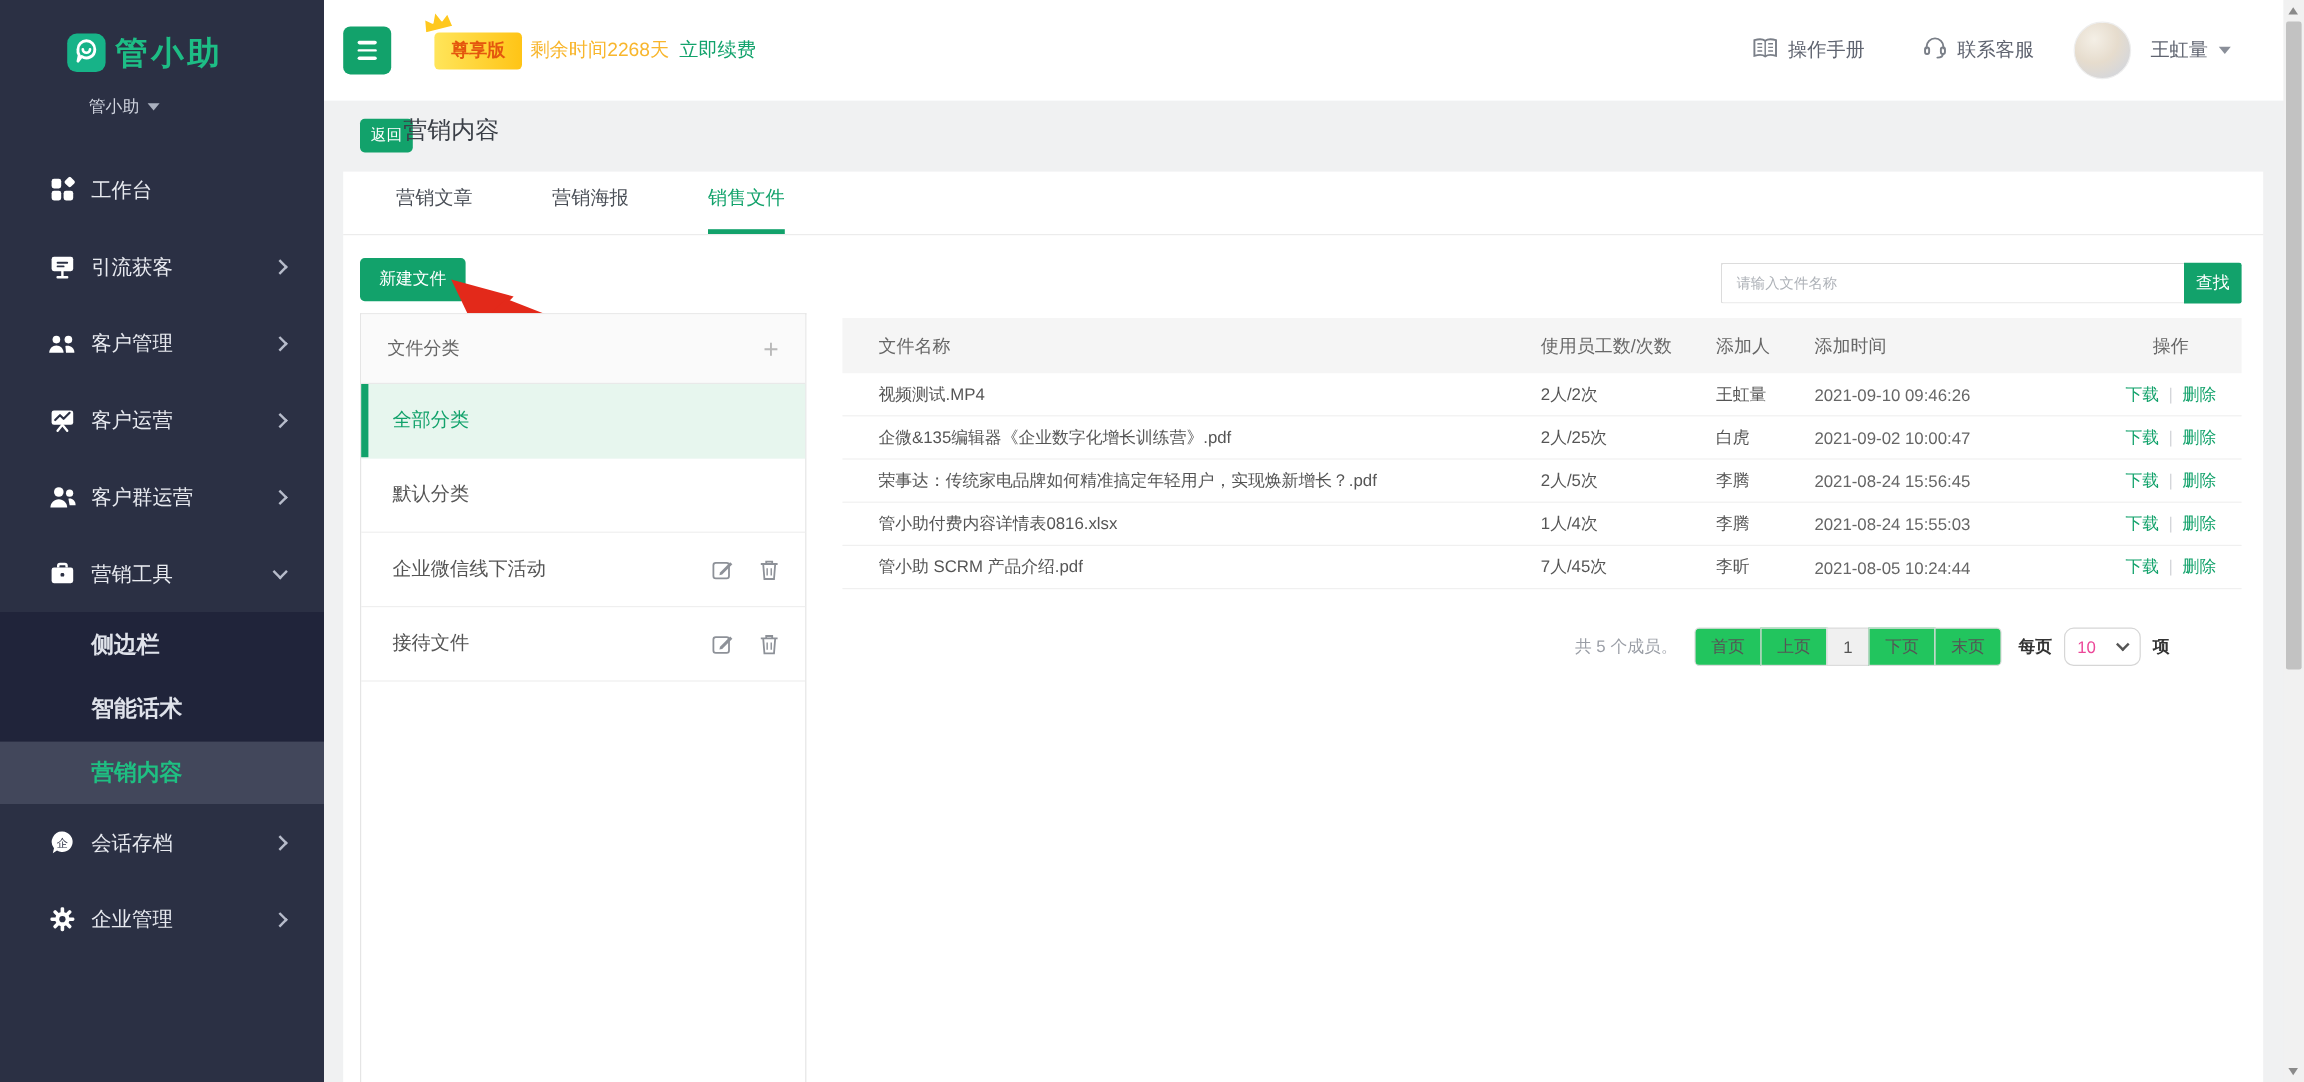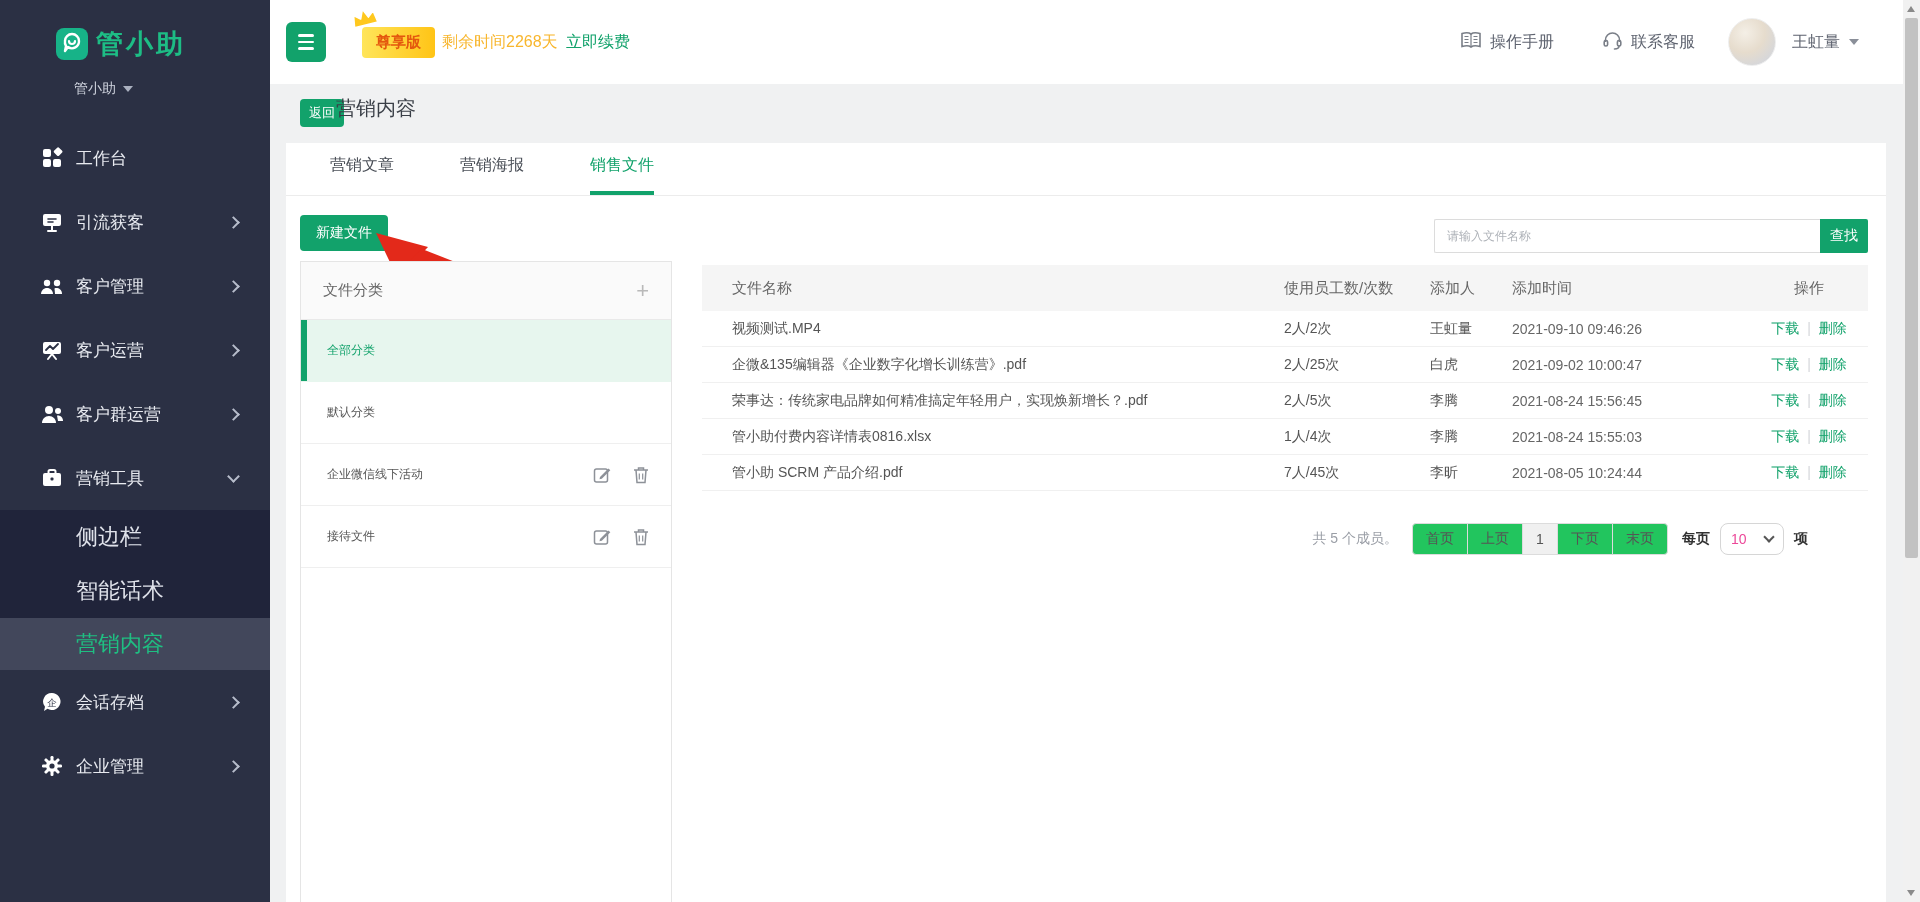--- a/index.html
+++ b/index.html
@@ -14,21 +14,21 @@
   .logo-word { color:#1dbd85; font-size:27px; font-weight:bold; letter-spacing:3px; margin-left:8px; }
   .logo-sub { color:#cfd3de; font-size:14px; padding:18px 0 0 74px; display:flex; align-items:center; gap:7px; }
   .caret-down { width:0; height:0; border-left:5px solid transparent; border-right:5px solid transparent; border-top:6px solid #aab0bf; display:inline-block; }
   #menu { margin-top:28px; }
   .m-item { height:64px; display:flex; align-items:center; padding-left:40px; position:relative; cursor:pointer; font-size:17px; }
   .m-item .m-icon { width:24px; height:24px; margin-right:12px; display:flex; align-items:center; justify-content:center; color:#fff; }
   .chev { width:9px; height:9px; border-right:2px solid #b7bccb; border-bottom:2px solid #b7bccb; position:absolute; right:32px; }
   .chev.right { transform:rotate(-45deg); }
   .chev.down  { transform:rotate(45deg); top:26px; }
   .submenu { background:#20243a; }
-  .s-item { height:54px; display:flex; align-items:center; padding-left:76px; font-size:22px; color:#dfe2ea; cursor:pointer; }
+  .s-item { height:54px; display:flex; align-items:center; padding-left:76px; font-size:19px; color:#dfe2ea; cursor:pointer;font-weight:bold; }
   .s-item.active { background:#42475b; color:#1fbf82; height:52px; }
 
   
   #topbar { position:absolute; left:270px; top:0; width:1633px; height:84px; background:#fff; }
   #hamburger { position:absolute; left:16px; top:22px; width:40px; height:40px; background:#12a26b; border-radius:6px; display:flex; flex-direction:column; justify-content:center; align-items:center; gap:4px; cursor:pointer; }
   #hamburger i { display:block; width:16px; height:2.5px; background:#fff; border-radius:2px; }
   #vip-badge { position:absolute; left:92px; top:27px; background:linear-gradient(90deg,#ffe55a,#ffc416); color:#e4570e; font-weight:bold; font-size:15px; padding:6px 14px; border-radius:4px; cursor:pointer; }
   #crown { position:absolute; left:80px; top:6px; transform:rotate(-14deg); }
   #time-left { position:absolute; left:172px; top:32px; color:#f8b62d; font-size:16px; }
   #renew { position:absolute; left:296px; top:32px; color:#12a26b; font-size:16px; cursor:pointer; }
@@ -56,21 +56,21 @@
   #search-input { width:386px; height:34px; border:1px solid #dcdcdc; border-right:none; border-radius:2px 0 0 2px; padding:0 12px; font-size:12px; color:#8b5cf6; outline:none; font-family:inherit; }
   #search-input::placeholder { color:#aeb2b8; }
   #search-btn { width:48px; height:34px; background:#12a26b; color:#fff; border:none; font-size:14px; border-radius:0 2px 2px 0; cursor:pointer; }
 
   #red-arrow { position:absolute; left:86px; top:88px; pointer-events:none; }
 
   
   #panel { position:absolute; left:14px; top:118px; width:372px; height:641px; border:1px solid #e5e5e5; border-bottom:none; background:#fff; }
   #panel-head { height:58px; background:#fafafa; border-bottom:1px solid #e9e9e9; display:flex; align-items:center; padding:0 22px; color:#666; font-size:15px; }
   #panel-plus { margin-left:auto; color:#b9b9b9; font-size:22px; cursor:pointer; line-height:1; }
-  .cat-item { height:62px; display:flex; align-items:center; padding:0 22px 0 26px; border-bottom:1px solid #efefef; color:#555; font-size:12px; position:relative; cursor:pointer; }
+  .cat-item { height:62px; display:flex; align-items:center; padding:0 22px 0 26px; border-bottom:1px solid #efefef; color:#555; font-size:16px; position:relative; cursor:pointer; }
   .cat-item.active { background:#e7f6ee; color:#12a26b; border-bottom:1px solid #e7f6ee; }
   .cat-item.active::before { content:""; position:absolute; left:0; top:0; width:6px; height:100%; background:#12a26b; }
   .cat-ops { margin-left:auto; display:flex; gap:22px; color:#8d9198; }
   .cat-ops span { cursor:pointer; display:flex; }
 
   
   #table { position:absolute; left:416px; top:122px; width:1166px; }
   .t-head, .t-row { display:grid; grid-template-columns:582px 146px 82px 238px 1fr; align-items:center; }
   .t-head { height:46px; background:#f5f5f5; color:#666; font-size:15px; }
   .t-head > div:first-child { padding-left:30px; }

